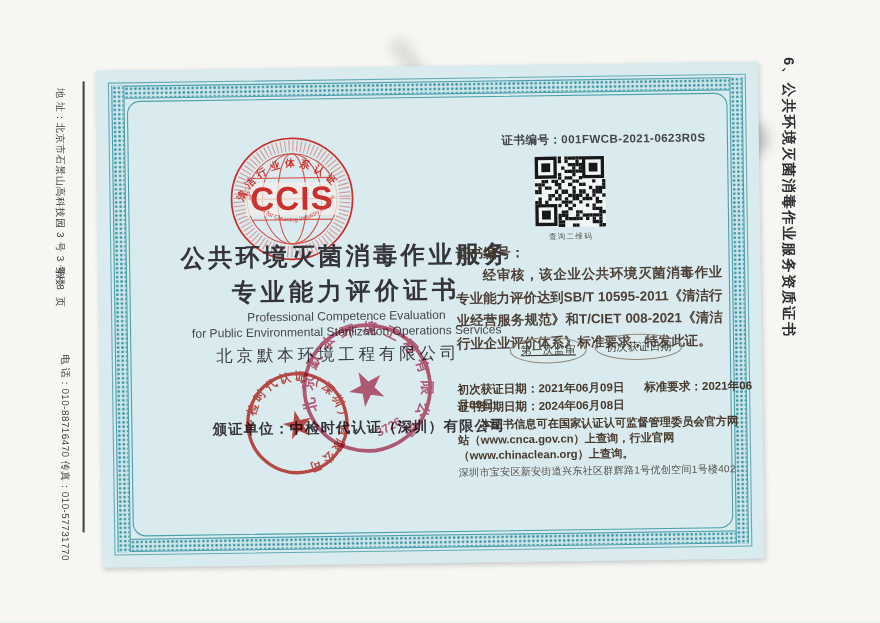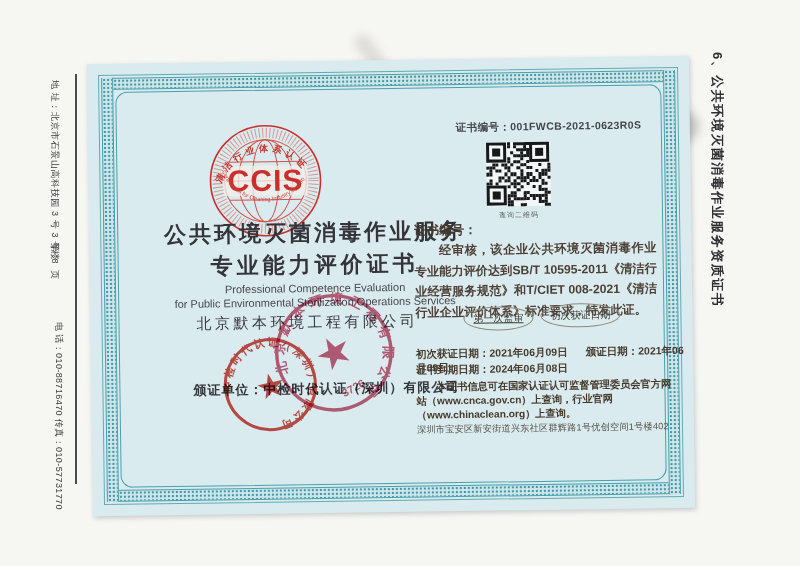--- a/index.html
+++ b/index.html
@@ -279,21 +279,21 @@
 
   <div class="abs abil-h">证书编号：</div>
   <div class="abs abil-b">经审核，该企业公共环境灭菌消毒作业专业能力评价达到SB/T  10595-2011《清洁行业经营服务规范》和T/CIET  008-2021《清洁行业企业评价体系》标准要求，特发此证。</div>
 
   <div class="abs company">北京默本环境工程有限公司</div>
 
   <span class="abs oval oval1">第一次监审</span>
   <span class="abs oval oval2">初次获证日期</span>
 
   <div class="abs dates">
-    <span>初次获证日期：</span><span>2021年06月09日</span><span class="gap"></span><span>颁证日期：</span><span>2021年06月09日</span>
+    <span>初次获证日期：</span><span>2021年06月09日</span><span class="gap"></span><span>标准要求：</span><span>2021年06月09日</span>
   </div>
   <div class="abs dates2">
     <span>证书到期日期：</span><span>2024年06月08日</span>
   </div>
 
   <div class="abs info">本证书信息可在国家认证认可监督管理委员会官方网站（www.cnca.gov.cn）上查询，行业官网（www.chinaclean.org）上查询。</div>
   <div class="abs addr2">深圳市宝安区新安街道兴东社区群辉路1号优创空间1号楼402</div>
 
   <div class="abs issuer">颁证单位：中检时代认证（深圳）有限公司</div>
 

